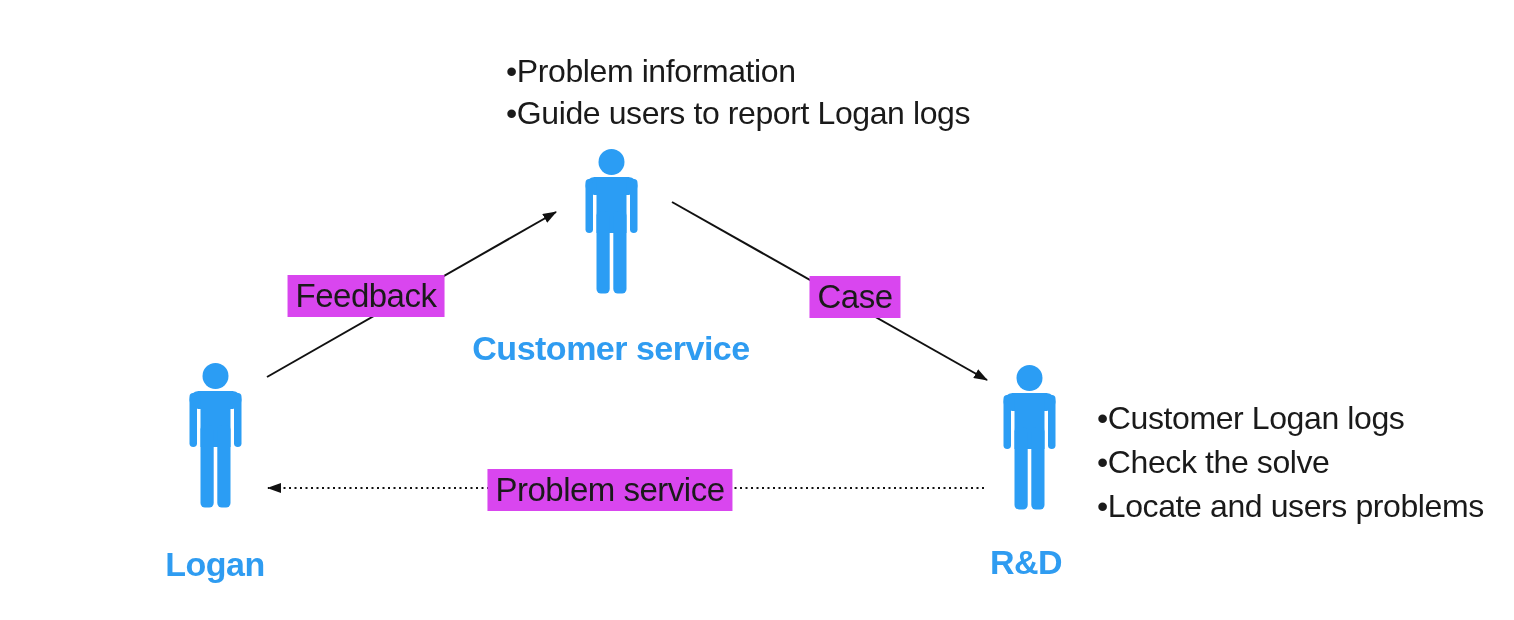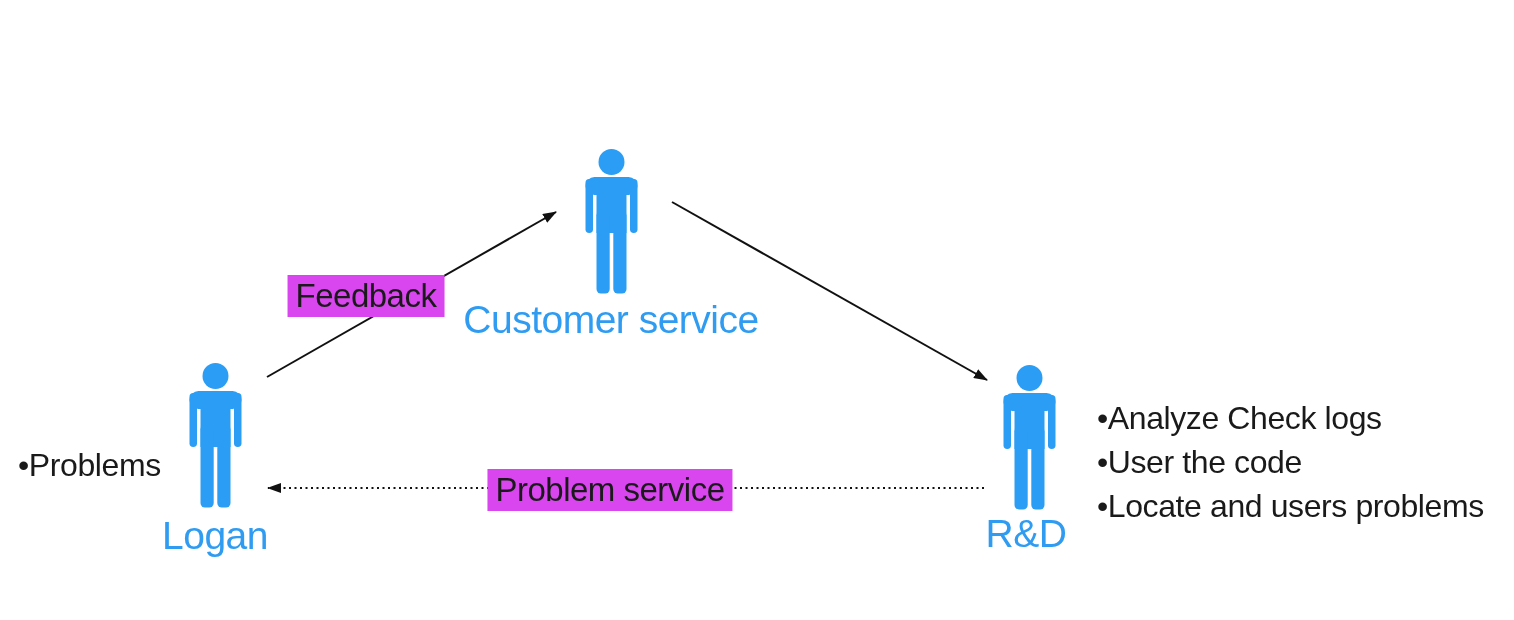--- a/index.html
+++ b/index.html
@@ -26,25 +26,26 @@
   .arrow-layer line { stroke: var(--arrow-color); }
   .arrow-head { fill: var(--arrow-color); }
 
   .person {
     position: absolute;
     color: var(--figure-blue);
   }
   .actor-label {
     position: absolute;
     transform: translate(-50%, -50%);
-    font-weight: 400;
-    font-size: 39px;
+    font-weight: 700;
+    font-size: 34px;
     letter-spacing: -0.5px;
     color: var(--label-blue);
     white-space: nowrap;
+    margin-top: 28px;
   }
   .arrow-label {
     position: absolute;
     transform: translate(-50%, -50%);
     background: #d946ef;
     padding: 2px 8px;
     font-size: 33px;
     letter-spacing: -0.5px;
     color: var(--text-color);
     white-space: nowrap;
@@ -85,41 +86,43 @@
     <defs>
       <marker id="head" markerUnits="userSpaceOnUse" markerWidth="14" markerHeight="10" viewBox="0 0 14 10" refX="13" refY="5" orient="auto-start-reverse">
         <path class="arrow-head" d="M0,0 L14,5 L0,10 Z"></path>
       </marker>
     </defs>
     <line x1="267" y1="377" x2="556" y2="212" stroke-width="2" marker-end="url(#head)"></line>
     <line x1="672" y1="202" x2="987" y2="380" stroke-width="2" marker-end="url(#head)"></line>
     <line x1="984" y1="488" x2="268" y2="488" stroke-width="2" stroke-dasharray="2 3.5" marker-end="url(#head)"></line>
   </svg>
 
-
-  <div class="notes notes-left" style="left:18px; top:444px;">
-    <span class="note-line"><span class="bullet">•</span><span>Problems</span></span>
+  <div class="notes notes-top" style="left:506px; top:50px;">
+    <span class="note-line"><span class="bullet">•</span><span>Problem information</span></span>
+    <span class="note-line"><span class="bullet">•</span><span>Guide users to report Logan logs</span></span>
   </div>
 
+
   <div class="notes notes-right" style="left:1097px; top:396px;">
-    <span class="note-line"><span class="bullet">•</span><span>Analyze Check logs</span></span>
-    <span class="note-line"><span class="bullet">•</span><span>User the code</span></span>
+    <span class="note-line"><span class="bullet">•</span><span>Customer Logan logs</span></span>
+    <span class="note-line"><span class="bullet">•</span><span>Check the solve</span></span>
     <span class="note-line"><span class="bullet">•</span><span>Locate and users problems</span></span>
   </div>
 
   <svg class="person" style="left:585px; top:149px;" width="53" height="145" fill="currentColor">
     <use href="#person-symbol"></use>
   </svg>
   <svg class="person" style="left:189px; top:363px;" width="53" height="145" fill="currentColor">
     <use href="#person-symbol"></use>
   </svg>
   <svg class="person" style="left:1003px; top:365px;" width="53" height="145" fill="currentColor">
     <use href="#person-symbol"></use>
   </svg>
 
   <div class="actor-label" style="left:611px; top:320px;">Customer service</div>
   <div class="actor-label" style="left:215px; top:536px;">Logan</div>
   <div class="actor-label" style="left:1026px; top:534px;">R&amp;D</div>
 
   <div class="arrow-label" style="left:366px; top:296px;">Feedback</div>
+  <div class="arrow-label" style="left:855px; top:297px;">Case</div>
   <div class="arrow-label" style="left:610px; top:490px;">Problem service</div>
 
 </div>
 
 </body></html>

